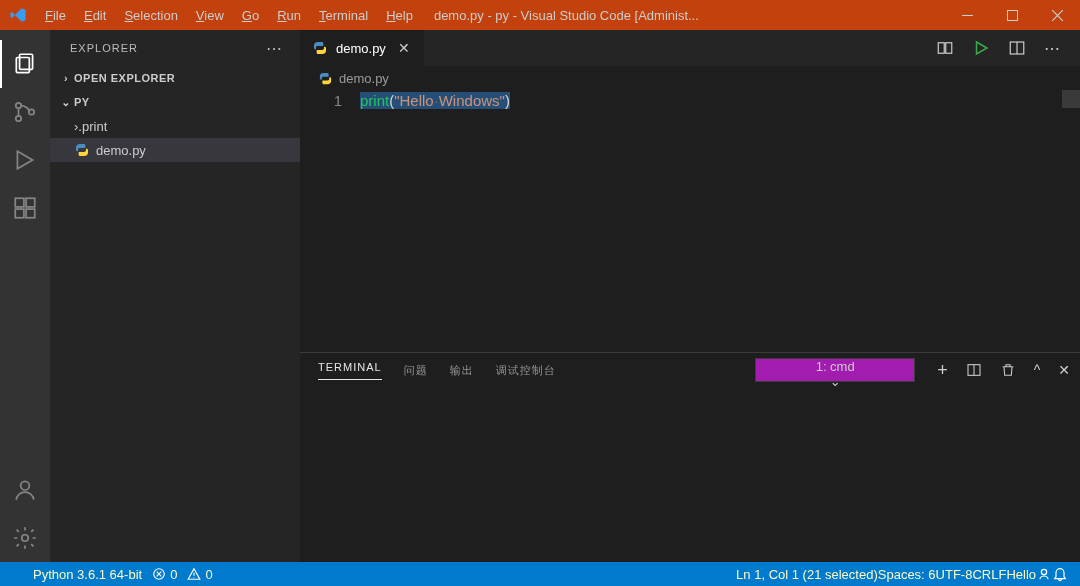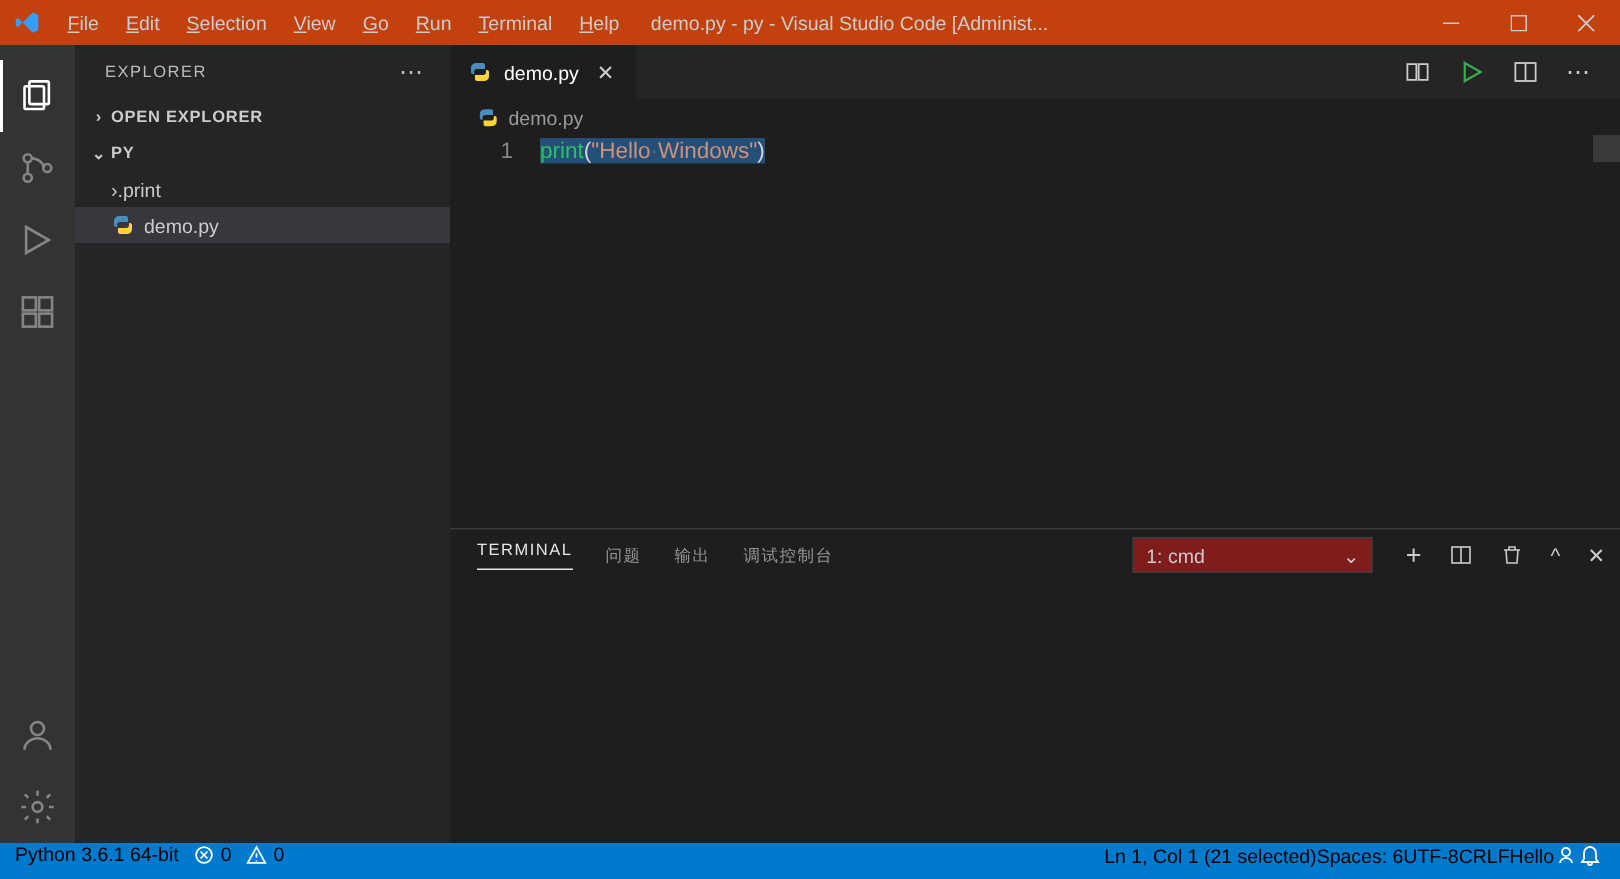--- a/index.html
+++ b/index.html
@@ -54,26 +54,26 @@
 .pn { color: #d4d4d4; }
 .str { color: #ce9178; }
 .dot { color: #6b6b6b; }
 .minimap { position: absolute; right: 0; top: 0; width: 18px; height: 18px; background: #3a3a3a; }
 
 
 .panel { height: 210px; border-top: 1px solid #3a3a3a; background: #1e1e1e; display: flex; flex-direction: column; }
 .panel .ptabs { height: 34px; display: flex; align-items: center; padding-left: 18px; font-size: 11px; letter-spacing: 1px; color: #969696; gap: 22px; }
 .panel .ptabs .pt.active { color: #e5e5e5; border-bottom: 1px solid #e5e5e5; padding-bottom: 6px; }
 .panel .ptabs .spacer { flex: 1; }
-.panel .ptabs .sel-term { display: flex; align-items: center; background: #7f1d1d; border: 1px solid #3c3c3c; height: 24px; padding: 0 8px; font-size: 13px; color: #ccc; width: 160px; justify-content: space-between; letter-spacing: 0; }
+.panel .ptabs .sel-term { display: flex; align-items: center; background: #a21caf; border: 1px solid #3c3c3c; height: 24px; padding: 0 8px; font-size: 13px; color: #ccc; width: 160px; justify-content: space-between; letter-spacing: 0; flex-direction: column; }
 .panel .ptabs .picons { display: flex; gap: 18px; color: #ccc; align-items: center; padding-right: 10px; letter-spacing: 0; }
 .panel .term { flex: 1; padding: 12px 18px; font-family: Consolas, monospace; font-size: 15px; color: #ccc; line-height: 1.7; }
 
 
-.status { height: 24px; background: #007acc; display: flex; align-items: flex-start; font-size: 13px; color: #000000; }
+.status { height: 24px; background: #007acc; display: flex; align-items: center; font-size: 13px; color: #fef9c3; padding-left: 23px; }
 .status .left { display: flex; align-items: center; gap: 10px; padding-left: 10px; }
 .status .right { margin-left: auto; display: flex; align-items: center; padding-right: 12px; }
 .status .ic { display: inline-flex; align-items: center; gap: 4px; }
 
 svg { display: block; }
 </style>
 </head>
 <body>
 
 <div class="titlebar">

